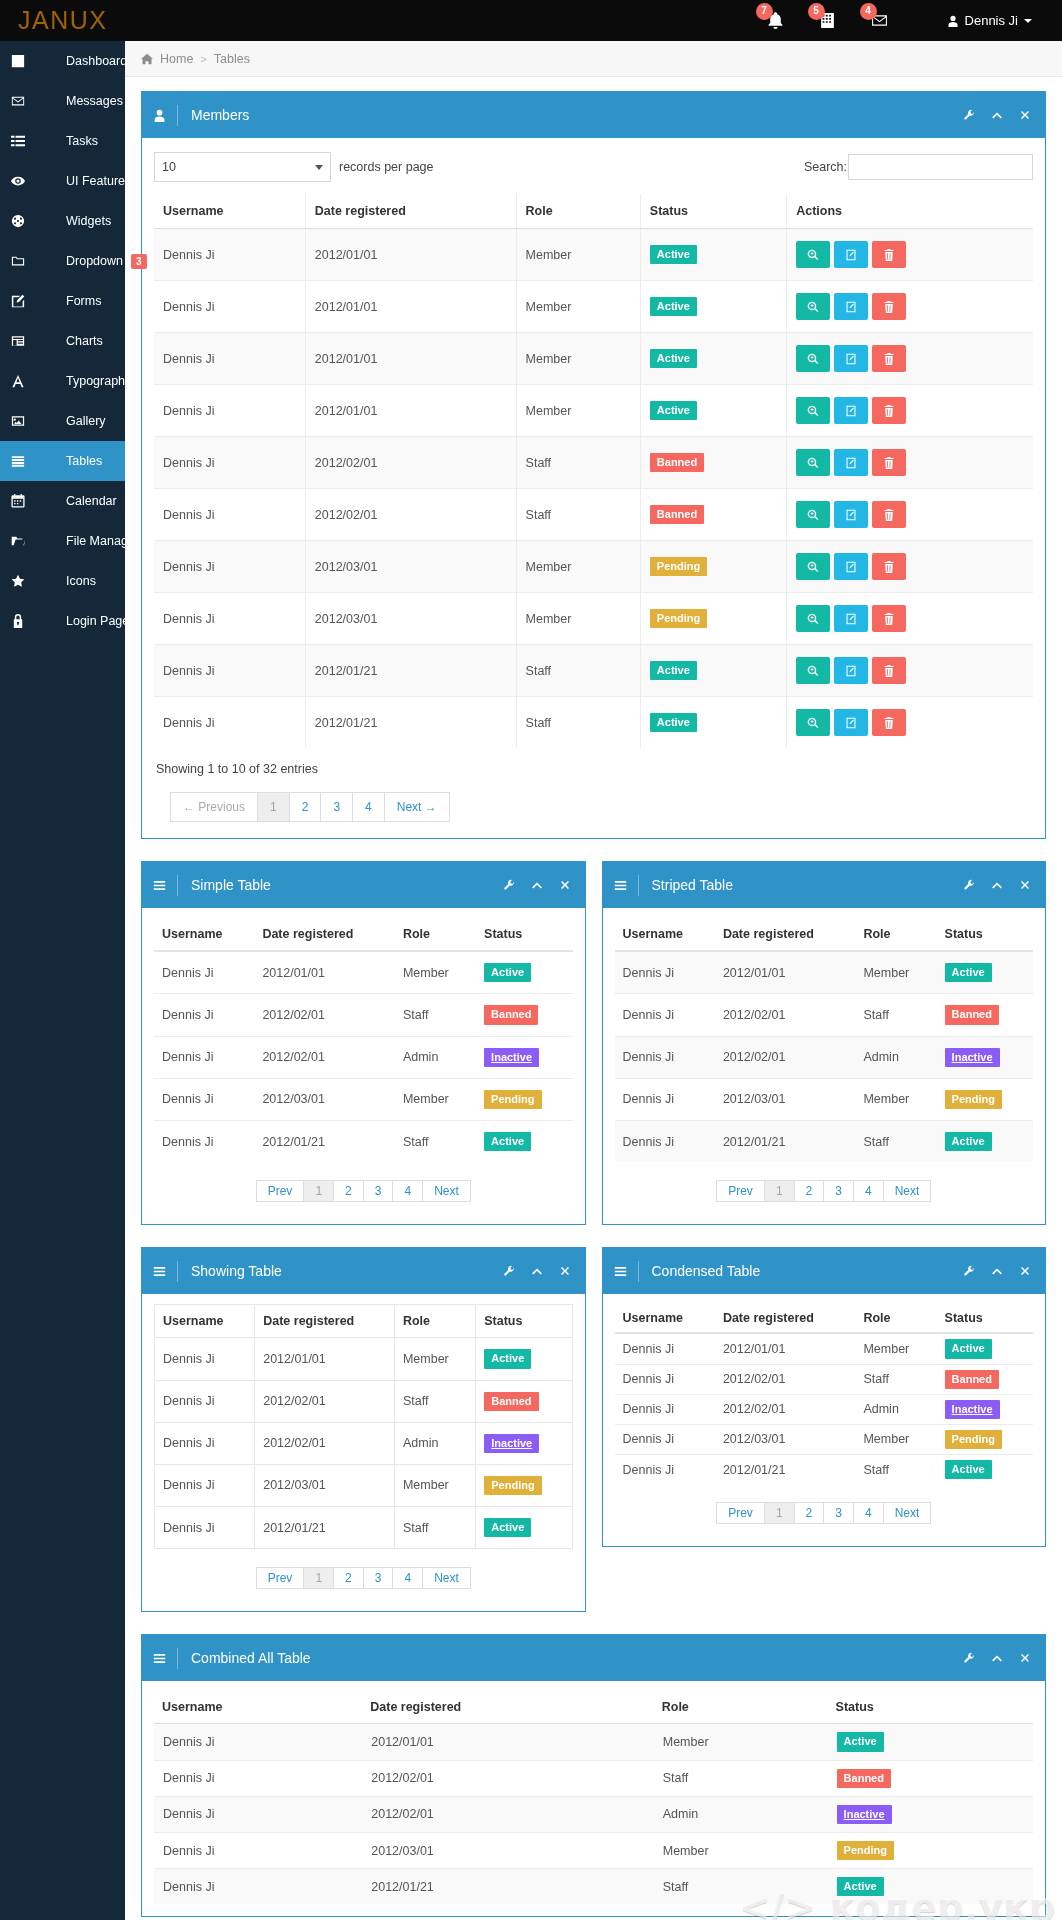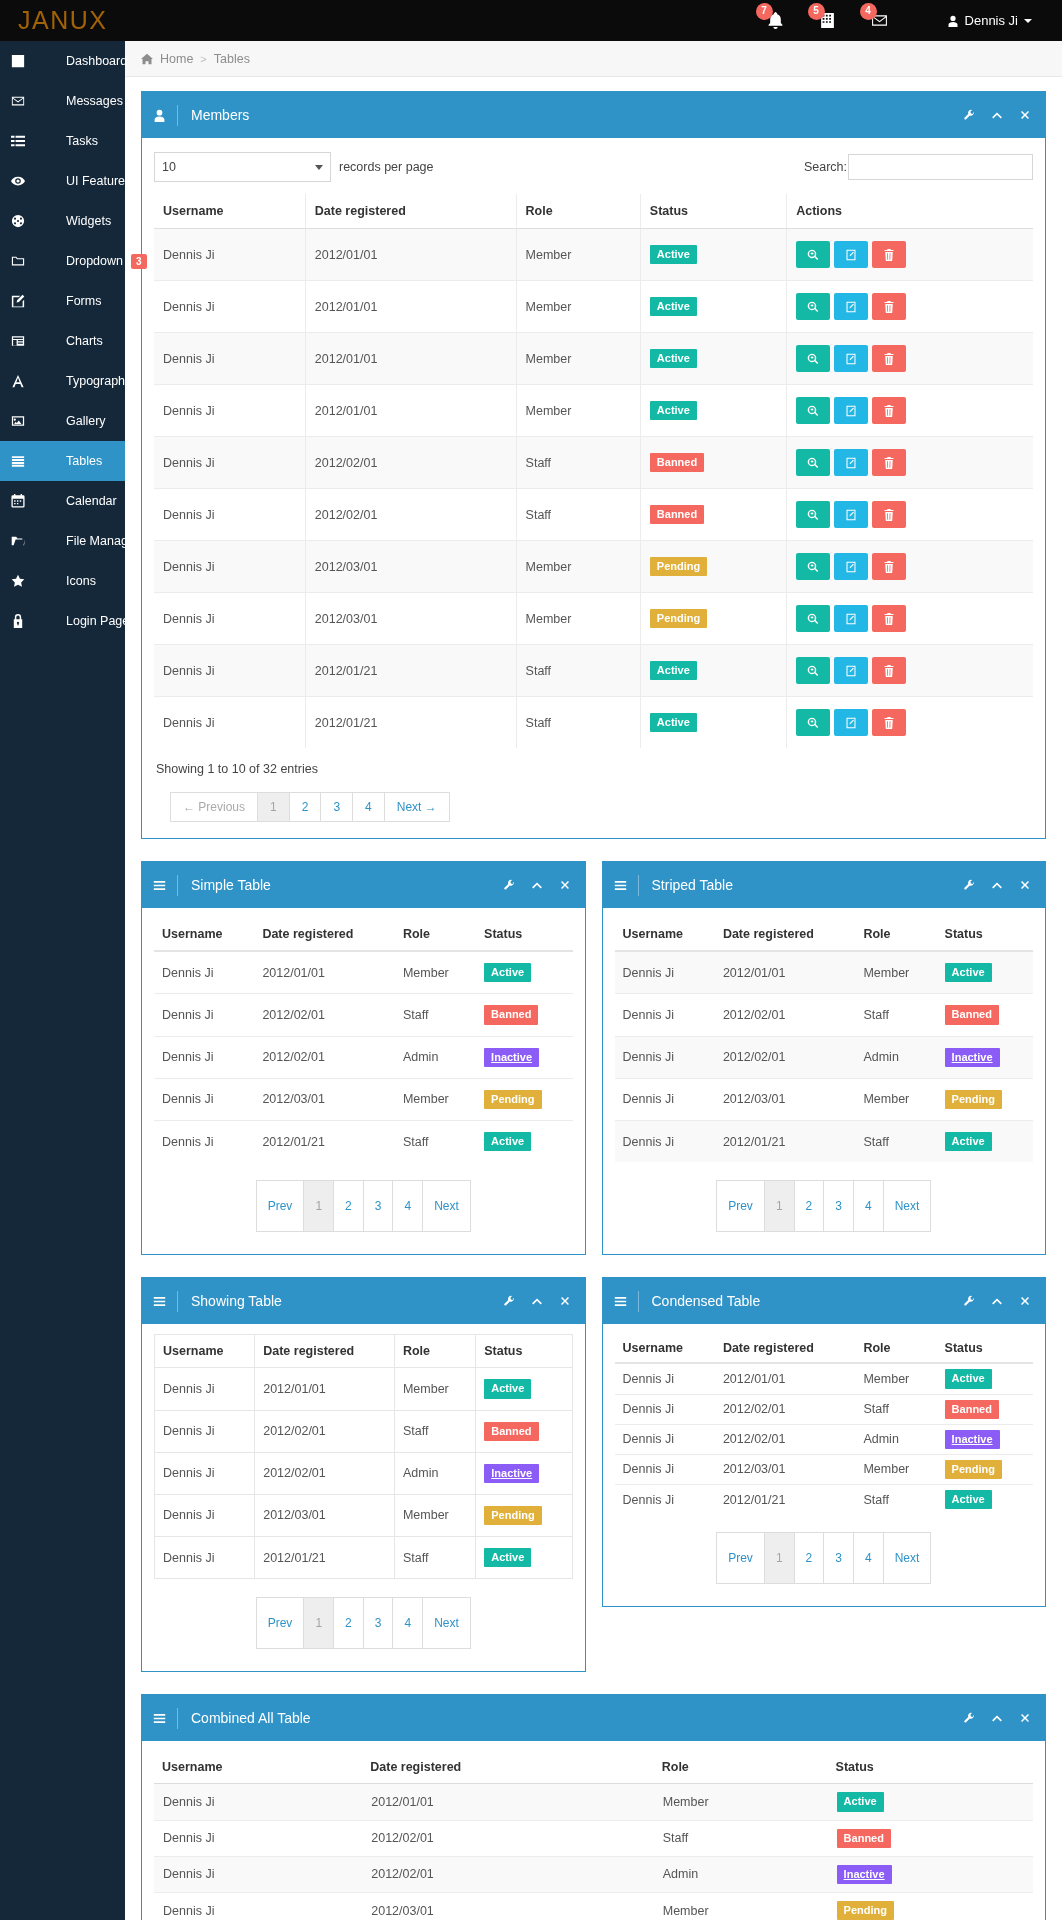--- a/index.html
+++ b/index.html
@@ -296,21 +296,21 @@
     font-size: 12px;
     color: #2f93c8;
     background: #ffffff;
     cursor: pointer;
     line-height: 1.35;
     white-space: nowrap;
   }
   .pg-item:first-child { border-left: 1px solid #dddddd; }
   .pg-item.disabled { color: #aaaaaa; cursor: default; }
   .pg-item.active { background: #eeeeee; color: #a5a5a5; cursor: default; }
-  .pg-small .pg-item { padding: 17px 11px; }
+  .pg-small .pg-item { padding: 2px 11px; }
 
   
   .row2 { display: flex; gap: 16px; align-items: flex-start; }
   .col { flex: 1 1 0; min-width: 0; }
 
   
   .watermark {
     position: absolute;
     right: 6px;
     bottom: 10px;

